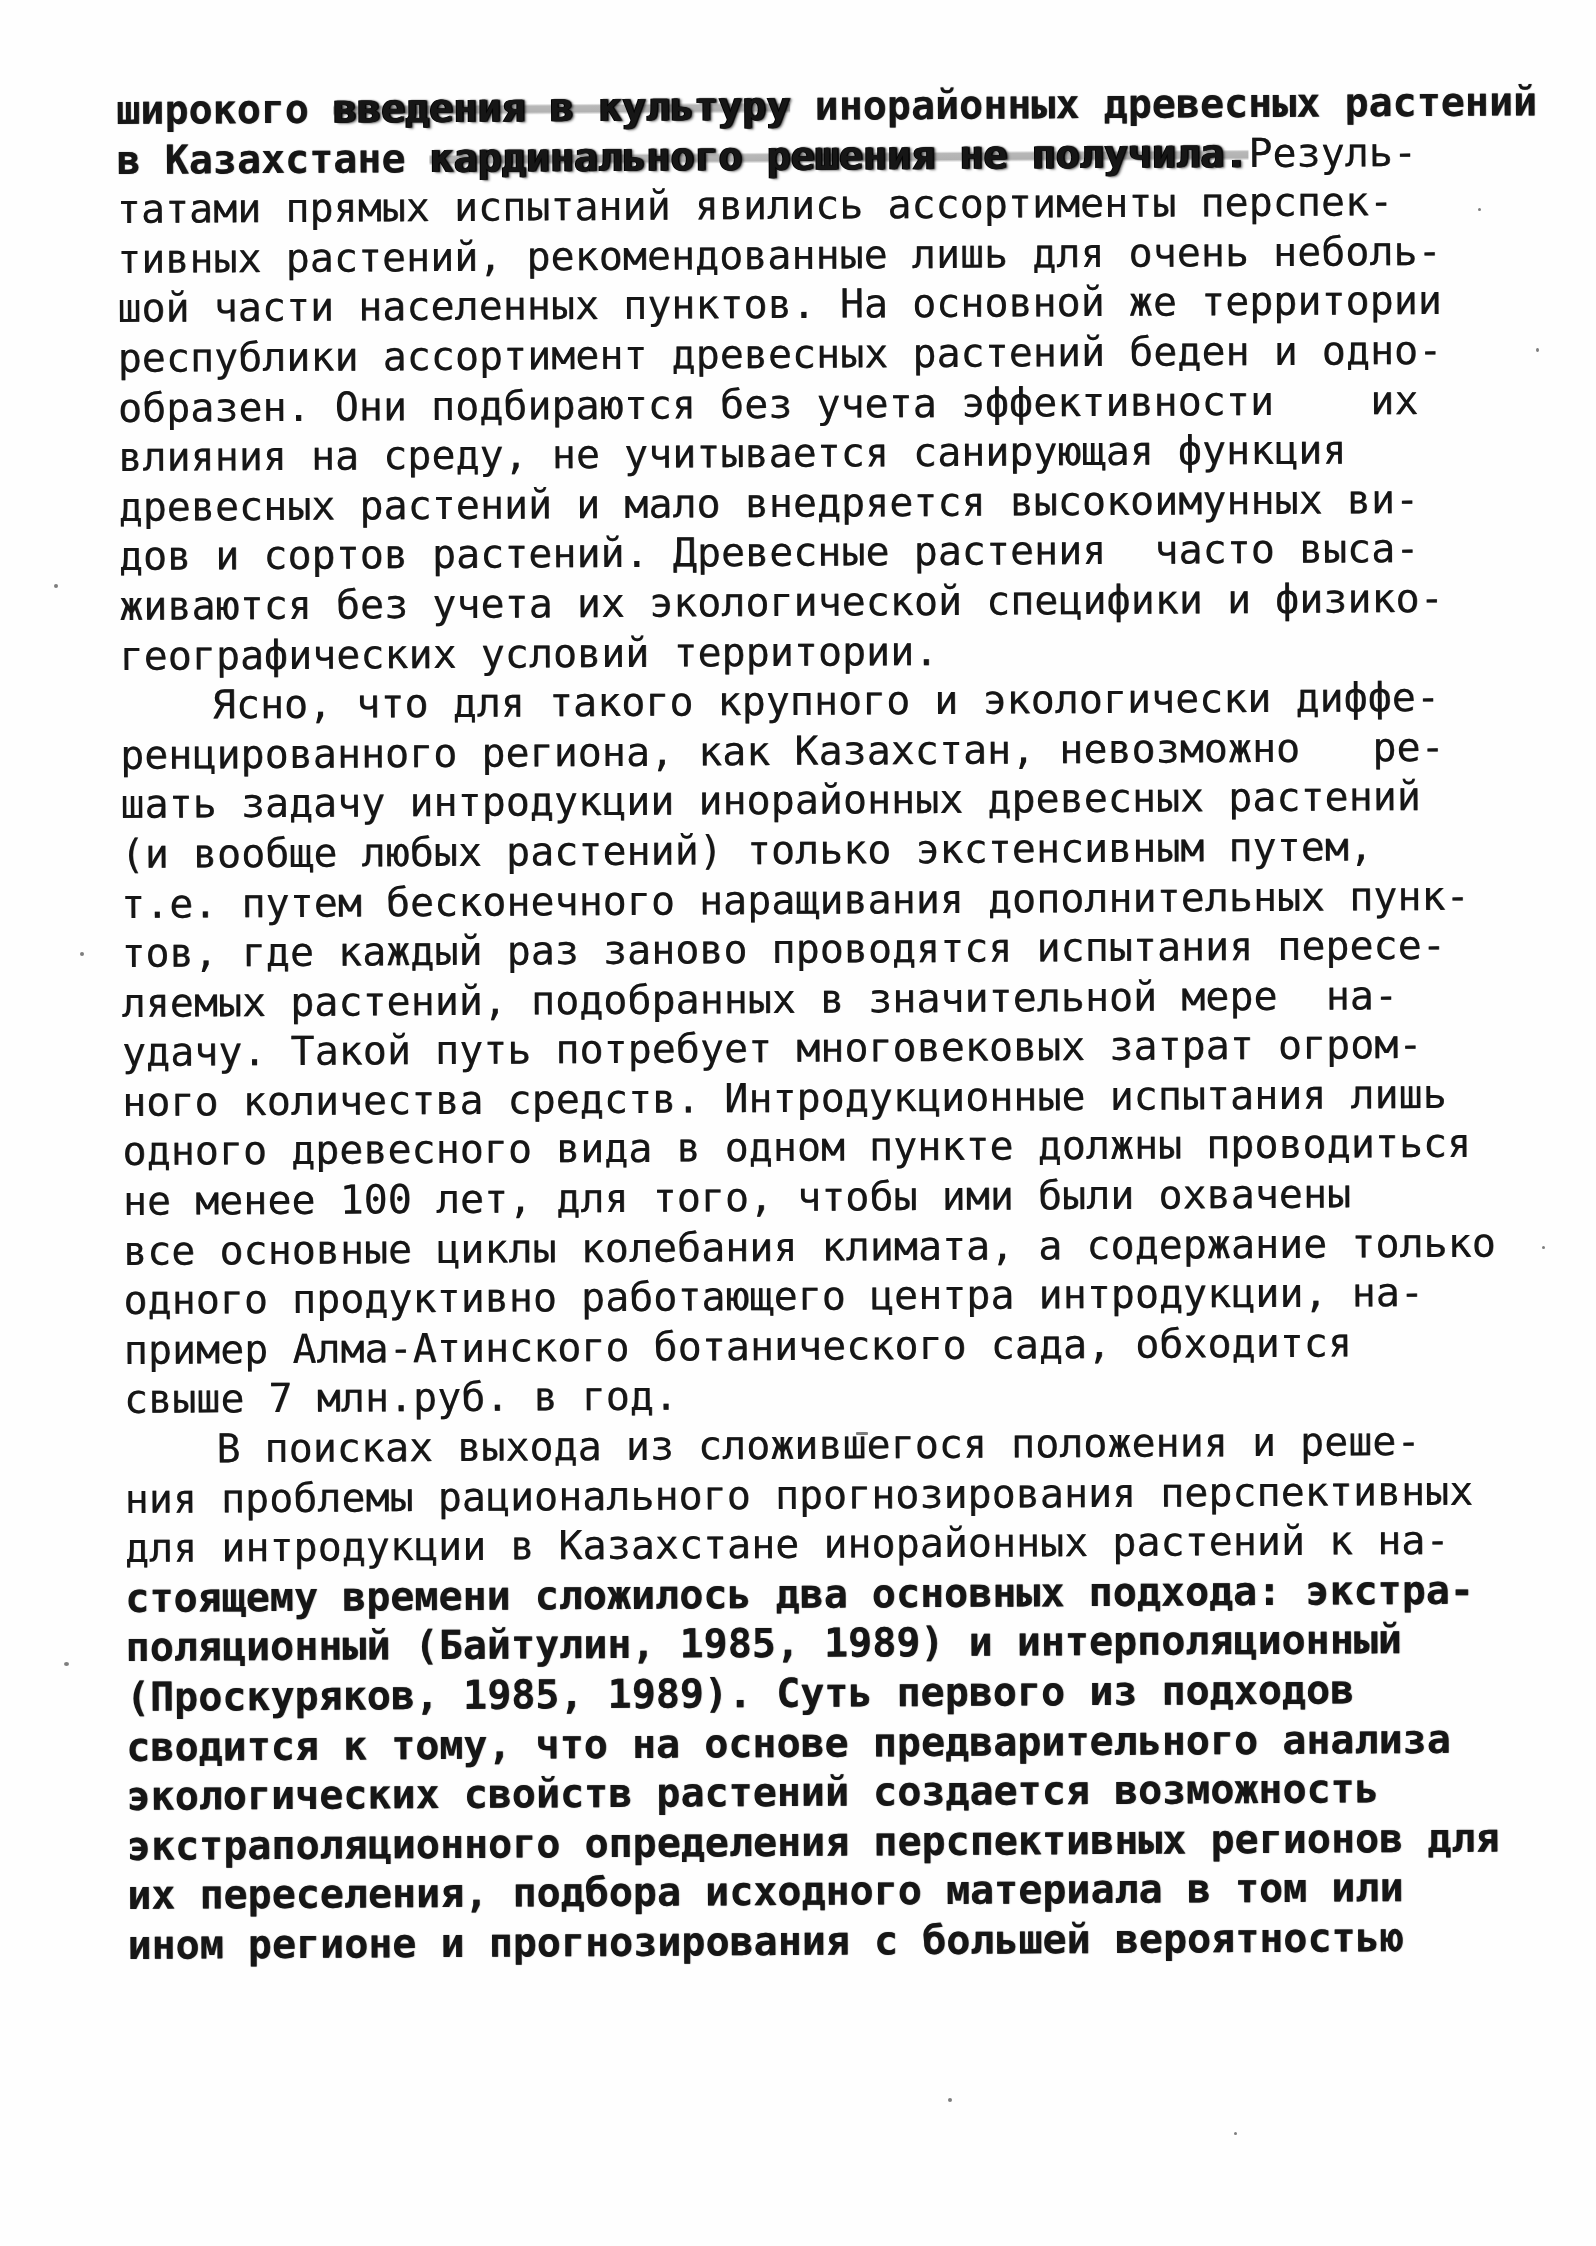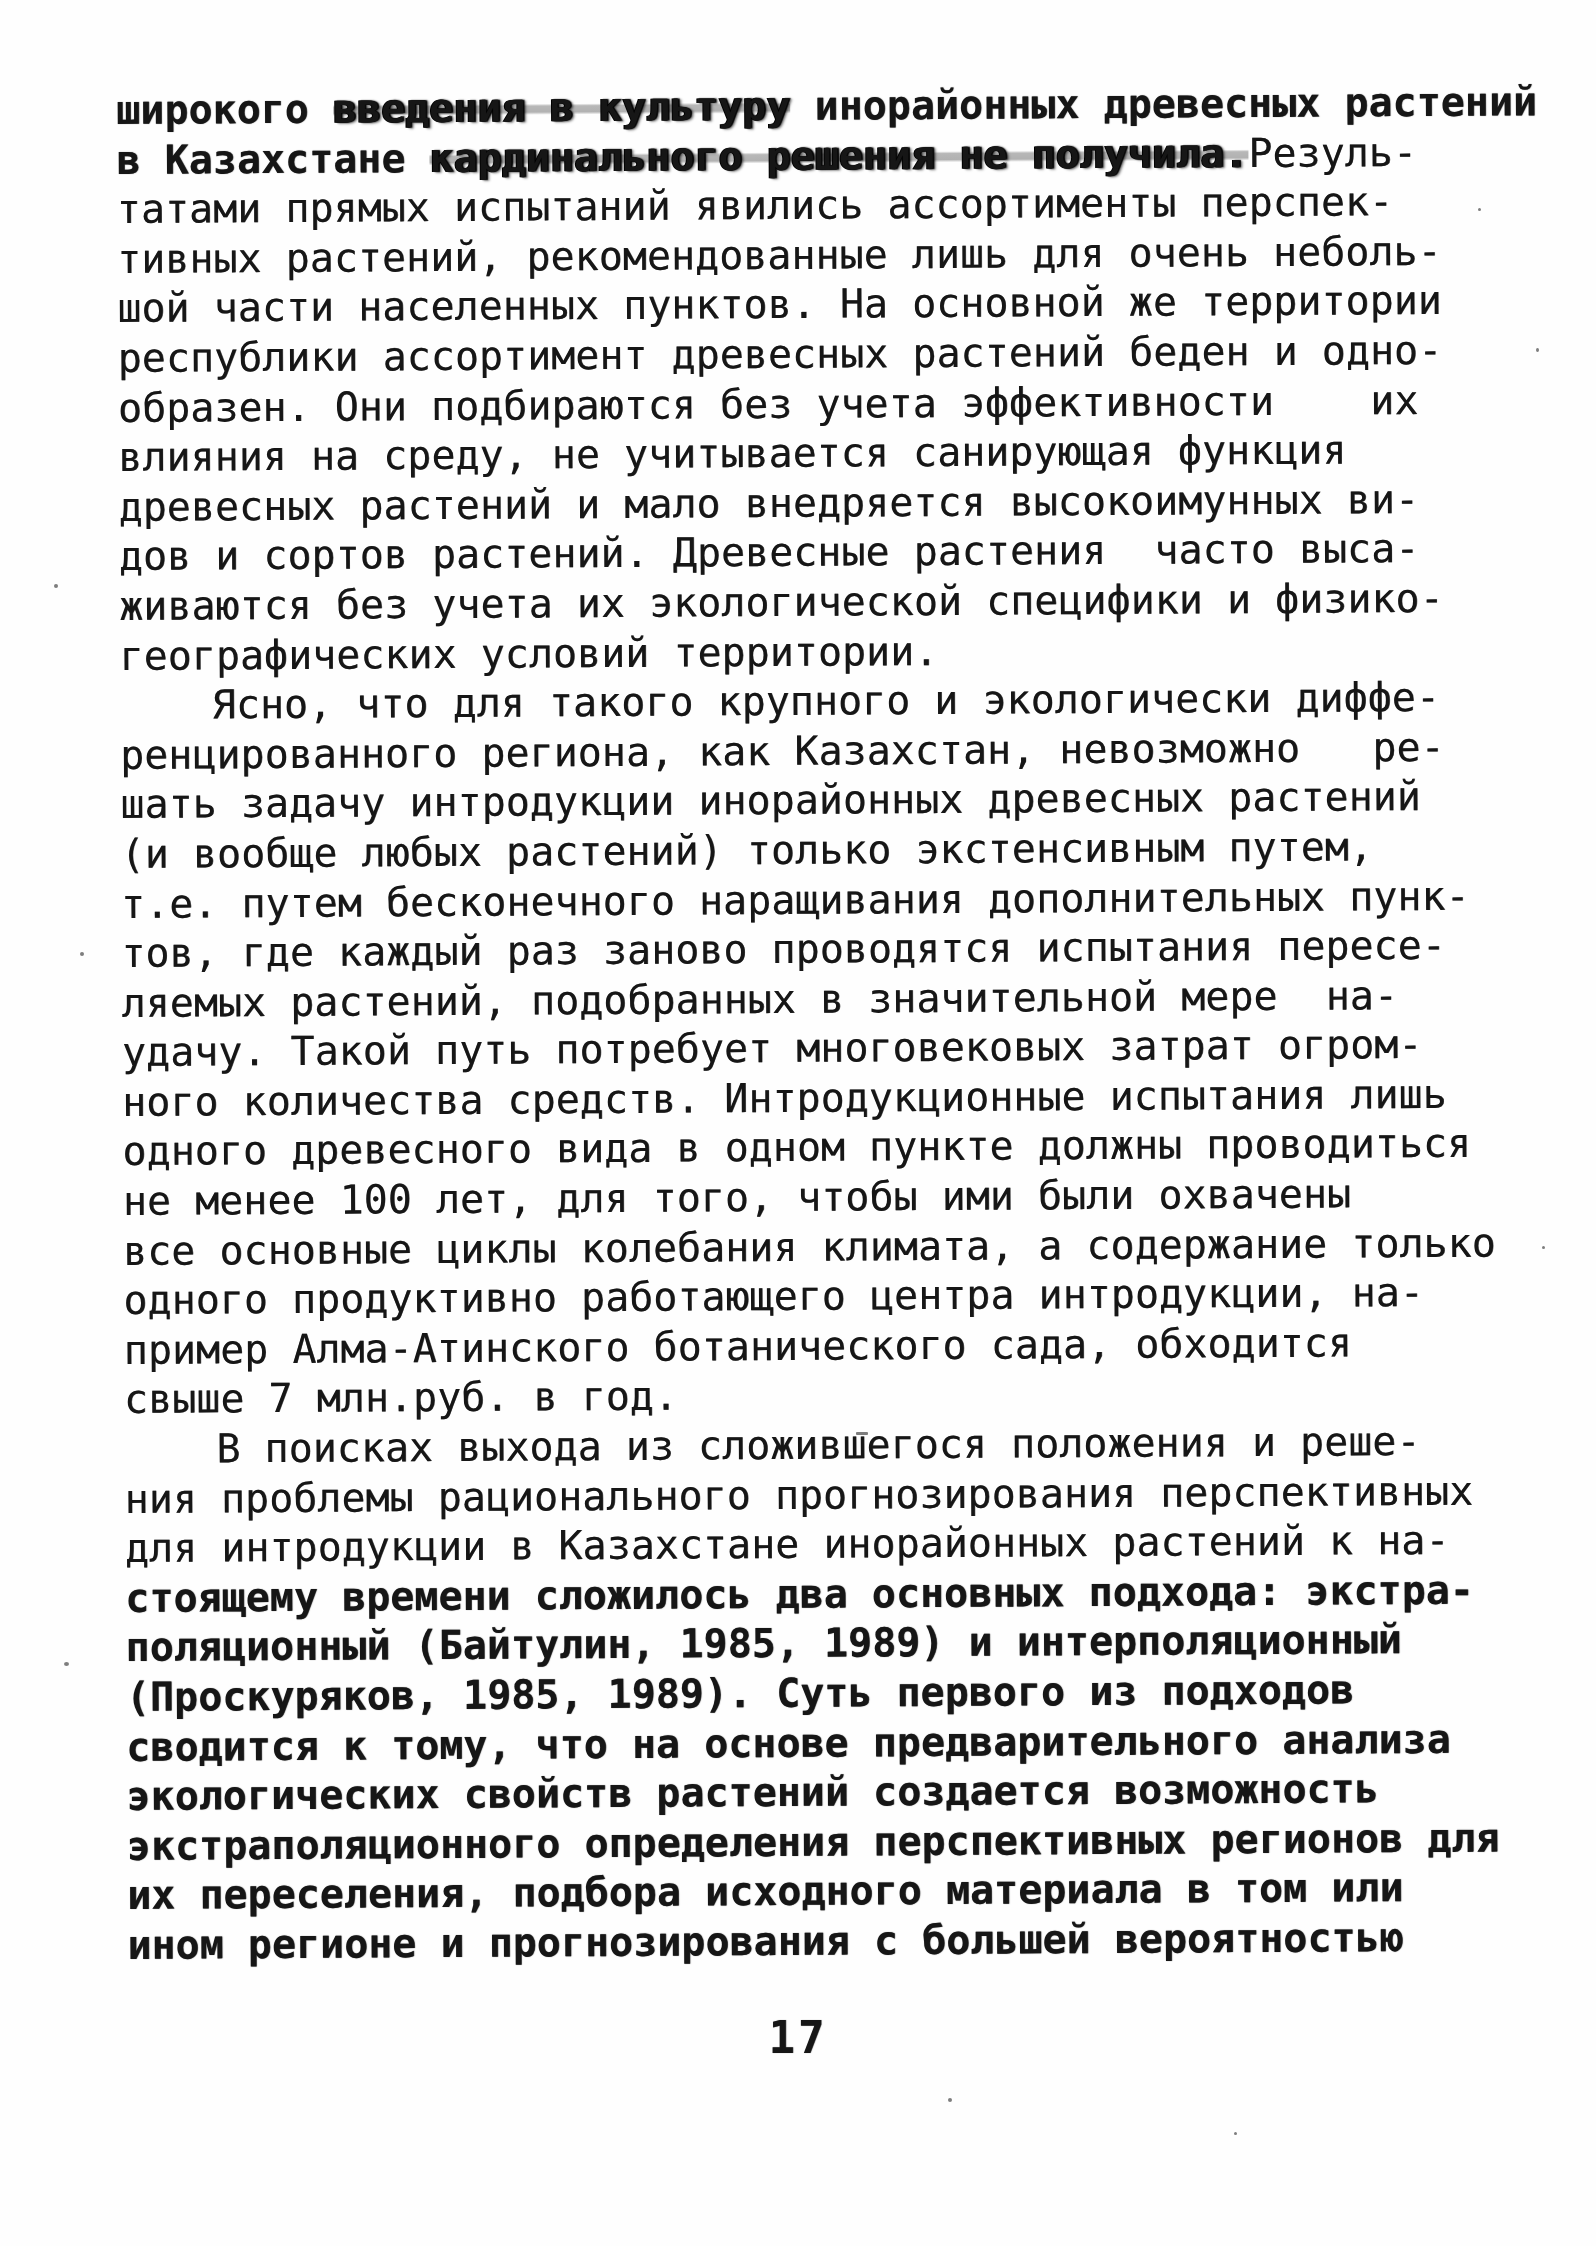--- a/index.html
+++ b/index.html
@@ -113,21 +113,20 @@
         <div class="line heavy-line"><span class="seg-heavy">стоящему времени сложилось два основных подхода: экстра-</span></div>
         <div class="line heavy-line"><span class="seg-heavy">поляционный (Байтулин, 1985, 1989) и интерполяционный</span></div>
         <div class="line heavy-line"><span class="seg-heavy">(Проскуряков, 1985, 1989). Суть первого из подходов</span></div>
         <div class="line heavy-line"><span class="seg-heavy">сводится к тому, что на основе предварительного анализа</span></div>
         <div class="line heavy-line"><span class="seg-heavy">экологических свойств растений создается возможность</span></div>
         <div class="line heavy-line"><span class="seg-heavy">экстраполяционного определения перспективных регионов для</span></div>
         <div class="line heavy-line"><span class="seg-heavy">их переселения, подбора исходного материала в том или</span></div>
         <div class="line heavy-line"><span class="seg-heavy">ином регионе и прогнозирования с большей вероятностью</span></div>
       </div>
     </div>
-  <div class="page-number">17</div>
 
   <div class="speck" style="left:54px;top:584px;width:4px;height:4px;"></div>
   <div class="speck" style="left:80px;top:952px;width:4px;height:4px;"></div>
   <div class="speck" style="left:64px;top:1662px;width:5px;height:4px;"></div>
   <div class="speck" style="left:1478px;top:208px;width:3px;height:3px;"></div>
   <div class="speck" style="left:1536px;top:348px;width:3px;height:4px;"></div>
   <div class="speck" style="left:1542px;top:1246px;width:3px;height:3px;"></div>
   <div class="speck dash" style="left:856px;top:1432px;width:12px;height:3px;"></div>
   <div class="speck" style="left:948px;top:2098px;width:4px;height:4px;"></div>
   <div class="speck" style="left:1234px;top:2132px;width:3px;height:3px;"></div>

